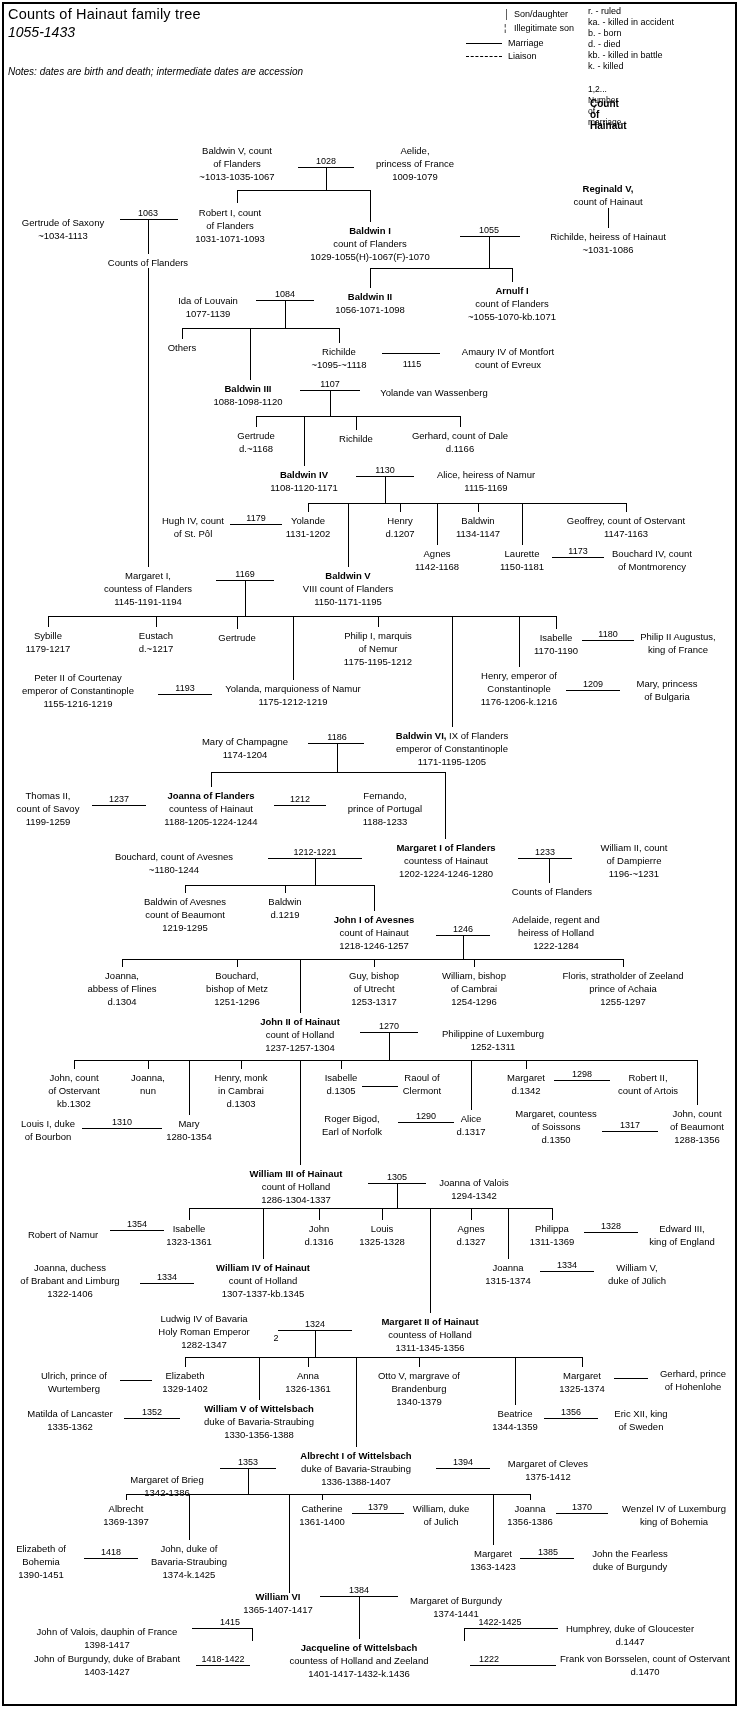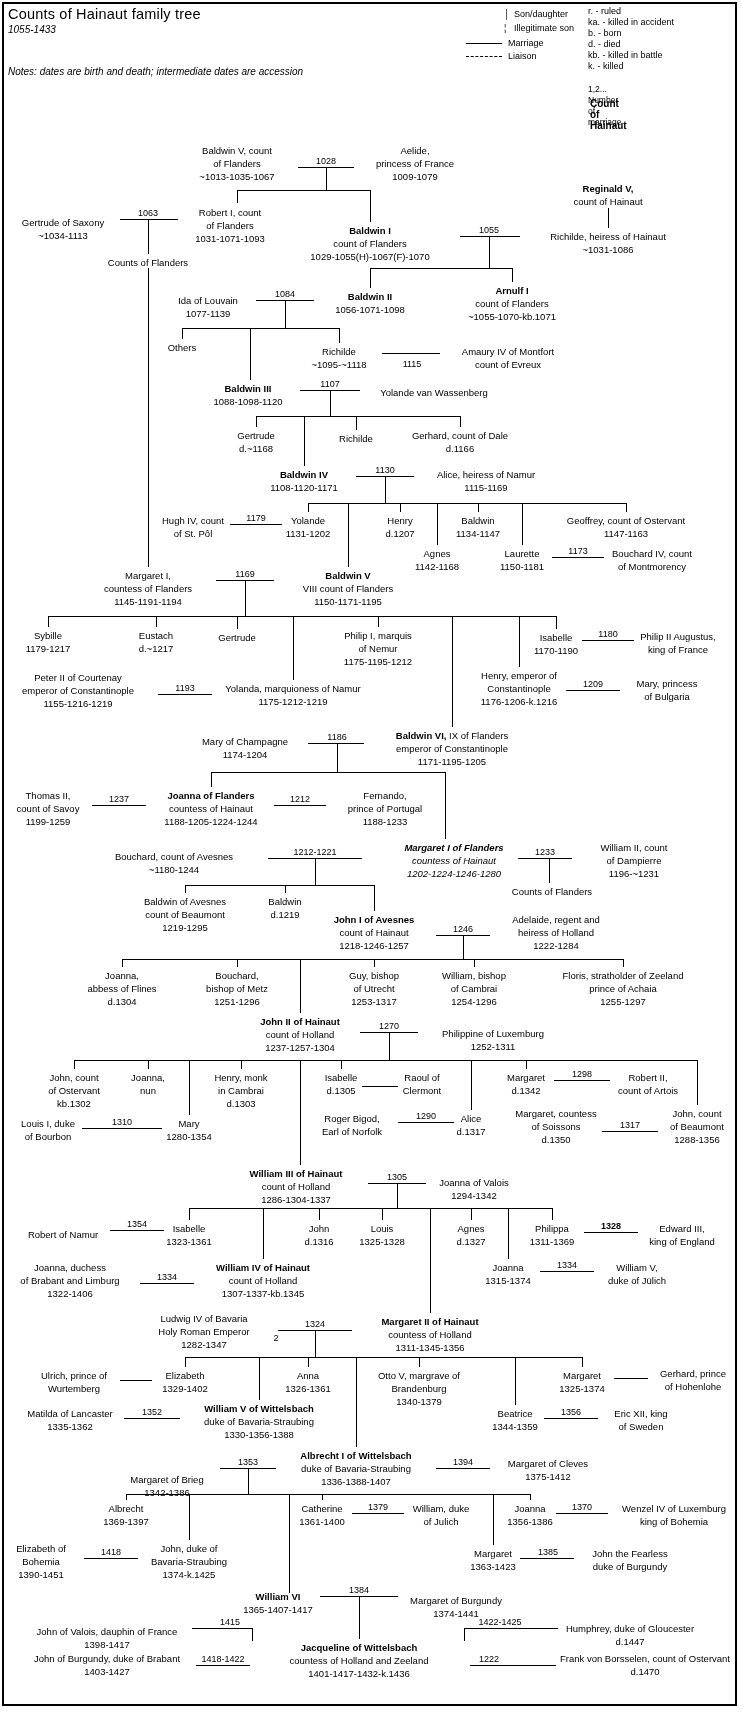--- a/index.html
+++ b/index.html
@@ -5,21 +5,21 @@
   html,body{margin:0;padding:0;background:#fff;}
   #canvas{position:relative;width:741px;height:1719px;background:#fff;overflow:hidden;
           font-family:"Liberation Sans",sans-serif;color:#000;}
   .frame{position:absolute;left:2px;top:2px;width:735px;height:1704px;
          border:2px solid #000;box-sizing:border-box;}
   #lines{position:absolute;left:0;top:0;}
   .person{position:absolute;width:220px;text-align:center;font-size:9.5px;line-height:13px;white-space:nowrap;}
   .person .b{font-weight:bold;}
   .mlabel{position:absolute;width:100px;text-align:center;font-size:9px;line-height:12px;}
   .title{position:absolute;left:8px;top:6px;font-size:14.5px;letter-spacing:.2px;}
-  .subtitle{position:absolute;left:8px;top:24px;font-size:10px;font-style:italic;}
+  .subtitle{position:absolute;left:8px;top:24px;font-size:14px;font-style:italic;}
   .notes{position:absolute;left:8px;top:66px;font-size:10px;font-style:italic;}
   .legend{position:absolute;left:0;top:0;font-size:9px;line-height:11px;}
   .lg-sym{position:absolute;width:120px;}
   .lg-glyph{display:inline-block;width:10px;}
   .lg-line{position:absolute;width:36px;height:0;border-top:1px solid #000;}
   .lg-line.dashed{border-top:1px dashed #000;}
   .lg-abbr{position:absolute;left:588px;width:150px;}
   .lg-note{position:absolute;left:588px;font-size:8.5px;}
   .lg-bold{position:absolute;left:590px;font-size:10px;font-weight:bold;}
 </style>
@@ -389,21 +389,21 @@
       </div>
       <div class="person" style="left: 275px; top: 789px;">
         <div><span>Fernando,</span></div>
         <div><span>prince of Portugal</span></div>
         <div><span>1188-1233</span></div>
       </div>
       <div class="person" style="left: 64px; top: 850px;">
         <div><span>Bouchard, count of Avesnes</span></div>
         <div><span>~1180-1244</span></div>
       </div>
-      <div class="person" style="left: 344px; top: 841px; font-style: italic;">
+      <div class="person" style="left: 336px; top: 841px;">
         <div><span class="b">Margaret I of Flanders</span></div>
         <div><span>countess of Hainaut</span></div>
         <div><span>1202-1224-1246-1280</span></div>
       </div>
       <div class="person" style="left: 524px; top: 841px;">
         <div><span>William II, count</span></div>
         <div><span>of Dampierre</span></div>
         <div><span>1196-~1231</span></div>
       </div>
       <div class="person" style="left: 442px; top: 885px;">
@@ -723,21 +723,21 @@
       <div class="mlabel" style="left: 265px; top: 846px;">1212-1221</div>
       <div class="mlabel" style="left: 495px; top: 846px;">1233</div>
       <div class="mlabel" style="left: 413px; top: 923px;">1246</div>
       <div class="mlabel" style="left: 339px; top: 1020px;">1270</div>
       <div class="mlabel" style="left: 532px; top: 1068px;">1298</div>
       <div class="mlabel" style="left: 72px; top: 1116px;">1310</div>
       <div class="mlabel" style="left: 376px; top: 1110px;">1290</div>
       <div class="mlabel" style="left: 580px; top: 1119px;">1317</div>
       <div class="mlabel" style="left: 347px; top: 1171px;">1305</div>
       <div class="mlabel" style="left: 87px; top: 1218px;">1354</div>
-      <div class="mlabel" style="left: 561px; top: 1220px; font-weight: bold;">1328</div>
+      <div class="mlabel" style="left: 561px; top: 1220px;">1328</div>
       <div class="mlabel" style="left: 117px; top: 1271px;">1334</div>
       <div class="mlabel" style="left: 517px; top: 1259px;">1334</div>
       <div class="mlabel" style="left: 265px; top: 1318px;">1324</div>
       <div class="mlabel" style="left: 226px; top: 1332px;">2</div>
       <div class="mlabel" style="left: 102px; top: 1406px;">1352</div>
       <div class="mlabel" style="left: 521px; top: 1406px;">1356</div>
       <div class="mlabel" style="left: 198px; top: 1456px;">1353</div>
       <div class="mlabel" style="left: 413px; top: 1456px;">1394</div>
       <div class="mlabel" style="left: 328px; top: 1501px;">1379</div>
       <div class="mlabel" style="left: 532px; top: 1501px;">1370</div>

